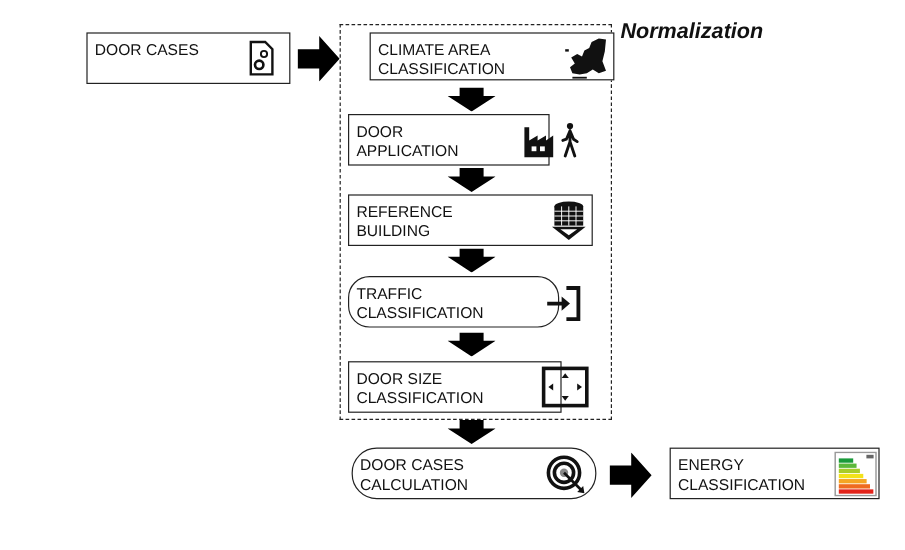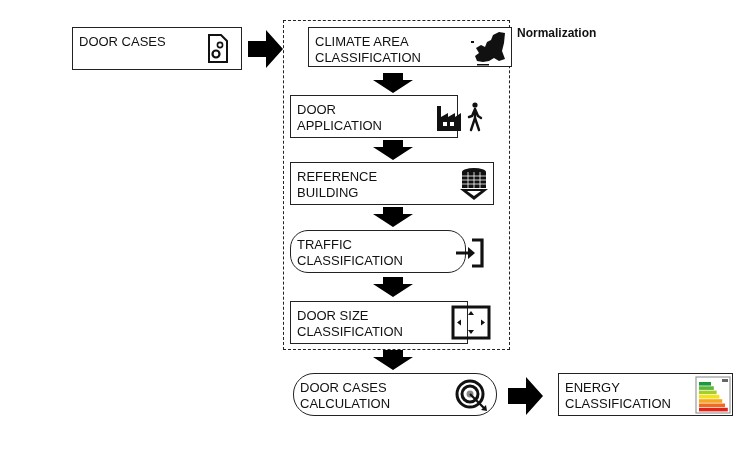--- a/index.html
+++ b/index.html
@@ -3,21 +3,21 @@
 <meta charset="utf-8">
 <style>
   html, body { margin:0; padding:0; background:#fff; }
   body { width:754px; height:458px; position:relative; overflow:hidden;
          font-family:"Liberation Sans", sans-serif; color:#111; }
   .box { position:absolute; border:1.6px solid #222; background:#fff; box-sizing:border-box; }
   .box .label { position:absolute; left:6px; top:6px; font-size:13px; line-height:16px; white-space:pre-line; }
   .icon { position:absolute; }
   .dashed { position:absolute; left:283px; top:20px; width:227px; height:330px;
             border:1.6px dashed #222; box-sizing:border-box; }
-  .norm { position:absolute; left:517px; top:26px; font-size:12px; font-weight:bold; }
+  .norm { position:absolute; left:517px; top:16px; font-size:18px; font-weight:bold; font-style:italic; }
   svg.arrow { position:absolute; }
 </style>
 </head>
 <body>
 
 <div class="dashed"></div>
 <div class="norm">Normalization</div>
 
 <div class="box" style="left:72px;top:27px;width:170px;height:43px;">
   <div class="label">DOOR CASES</div>

